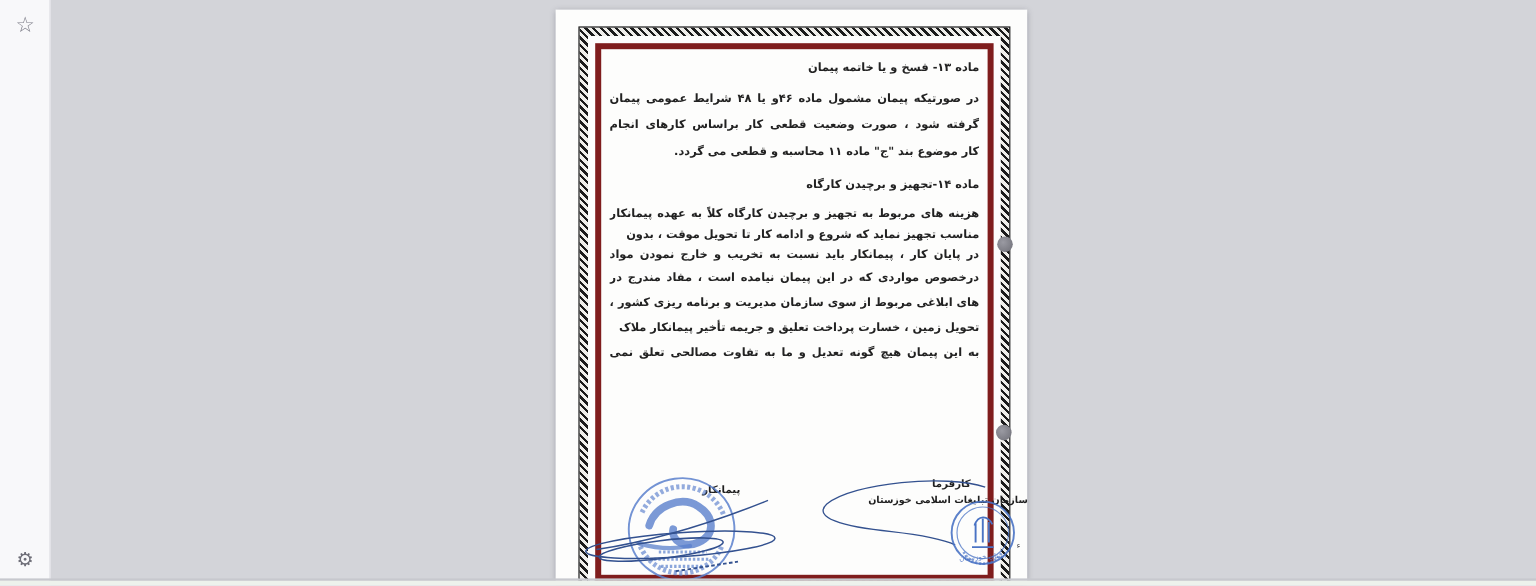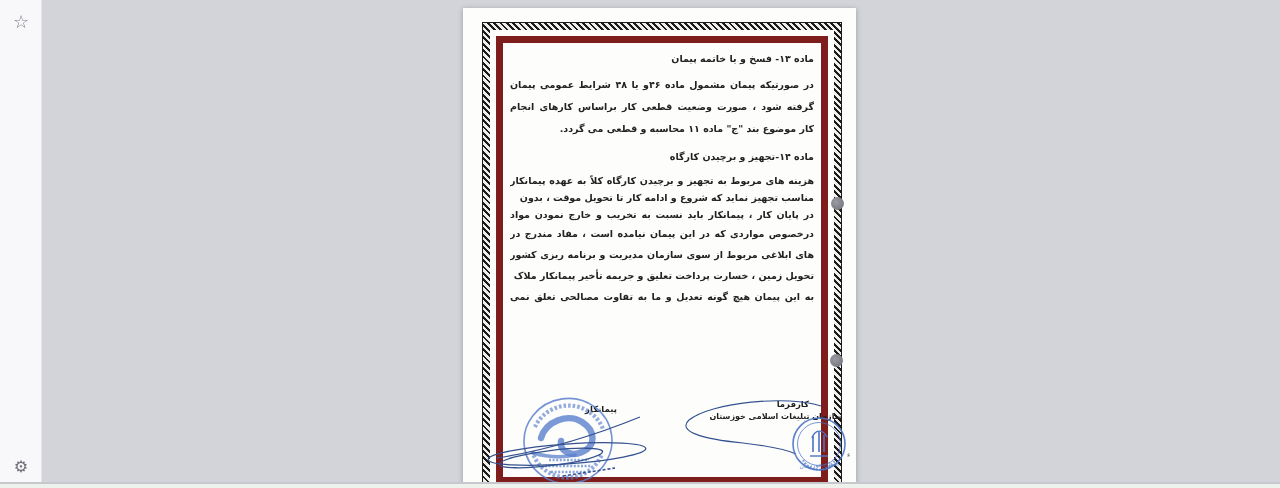--- a/index.html
+++ b/index.html
@@ -26,40 +26,40 @@
   
   .page { position:absolute; left:463px; top:8px; width:393px; height:476px;
           background:#fdfdfc; overflow:hidden;
           box-shadow:0 1px 5px rgba(50,50,65,.35); }
 
   
   .cert-band { position:absolute; left:19px; top:14px; right:14px; bottom:-14px;
                border:1px solid #1c1c1c;
                background:repeating-linear-gradient(45deg,#1b1b1b 0 2px,#efeeea 2px 4.5px); }
   .cert-white { position:absolute; inset:7px; background:#fdfdfc; }
-  .cert-inner { position:absolute; inset:6px; border:7px solid #7f1d1d;padding-left:16px; }
+  .cert-inner { position:absolute; inset:6px; border:5px solid #7f1d1d;padding-left:16px; }
 
   .doc-content { position:absolute; inset:1px; padding:8px 6px 0 6px;
                  direction:rtl; color:#222; font-weight:700; font-size:9.5px; }
   .heading { line-height:14px; height:14px; overflow:hidden; text-align:right; }
   .h1 { margin:0 0 8px 0; }
   .h2 { margin:10px 0 8px 0; }
   .h3 { margin:6px 0 6px 0; }
   .ln { overflow:hidden; text-align:justify; text-align-last:justify; }
   .ln.end { text-align:right; text-align-last:right; }
   .s1 .ln { line-height:22px; height:22px; }
   .s2 .ln { line-height:17px; height:17px; }
   .s3 .ln { line-height:21px; height:21px; }
 
   
   .sig-label { position:absolute; direction:rtl; font-weight:700; color:#1f1f1f;
                font-size:8.5px; white-space:nowrap; }
   .contractor-label { left:106px; top:396px; width:64px; text-align:center; }
   .employer-label   { left:306px; top:391px; width:40px; text-align:right; }
-  .employer-org     { left:240px; top:404px; width:146px; text-align:center; font-size:8px; }
+  .employer-org     { left:254px; top:404px; width:146px; text-align:center; font-size:8px; }
   .stamp-caption { position:absolute; left:316px; top:453px; width:80px;
                    direction:rtl; text-align:center; font-size:6px; color:#4a73c4;
                    transform:rotate(-4deg); opacity:.85; }
   svg.stamps { position:absolute; left:0; top:0; width:393px; height:476px;
                pointer-events:none; }
 
   
   .blob { position:absolute; width:13px; height:13px; border-radius:50%;
           background:radial-gradient(circle at 38% 38%, #9a9aa2, #6e6e76);
           z-index:5; }

